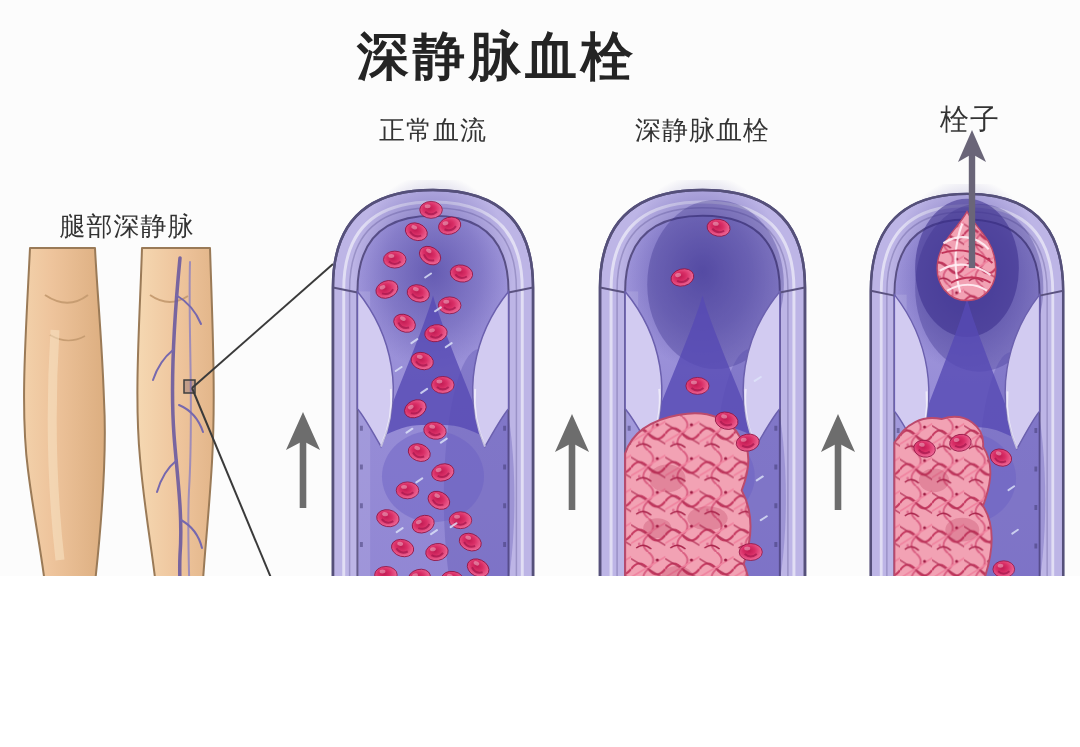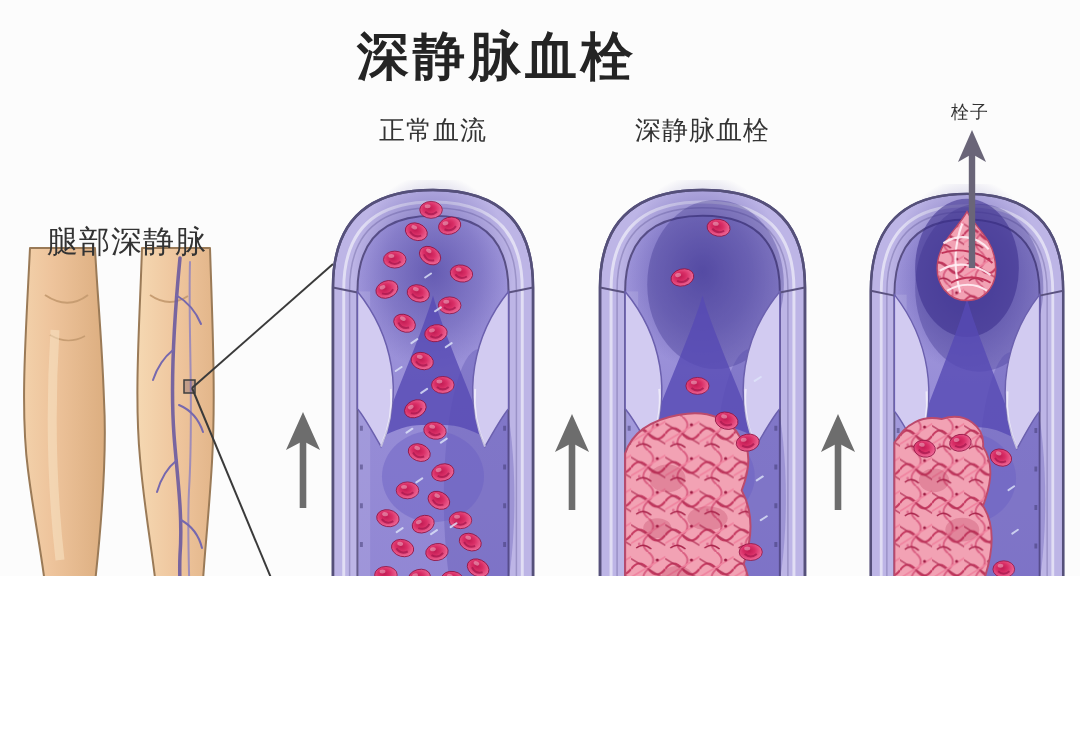--- a/index.html
+++ b/index.html
@@ -9,24 +9,24 @@
     font-family:"Liberation Sans","DejaVu Sans",sans-serif;
   }
   .abs{position:absolute;}
   .title{
     top:22px;left:0;width:994px;text-align:center;
     font-size:52px;font-weight:700;color:#242424;letter-spacing:4px;z-index:6;
   }
   .panel-label{
     text-align:center;font-weight:400;color:#333333;z-index:6;letter-spacing:1px;
   }
-  .lbl-leg{top:209px;left:27px;width:200px;font-size:31px;margin-top:12px;}
+  .lbl-leg{top:209px;left:27px;width:200px;font-size:26px;}
   .lbl-normal{top:113px;left:330px;width:206px;font-size:26px;}
   .lbl-dvt{top:113px;left:597px;width:211px;font-size:26px;}
-  .lbl-embolus{top:100px;left:888px;width:164px;font-size:18px;}
+  .lbl-embolus{top:100px;left:888px;width:164px;font-size:29px;}
   .legs-svg{top:200px;left:0;z-index:1;}
   .callout-svg{top:0;left:0;z-index:2;pointer-events:none;}
   .vein-svg{z-index:3;}
   .vein1{top:180px;left:330px;}
   .vein2{top:180px;left:597px;}
   .vein3{top:184px;left:868px;}
   .flow-arrow{z-index:4;}
   .arrow1{top:410px;left:283px;}
   .arrow2{top:412px;left:552px;}
   .arrow3{top:412px;left:818px;}

